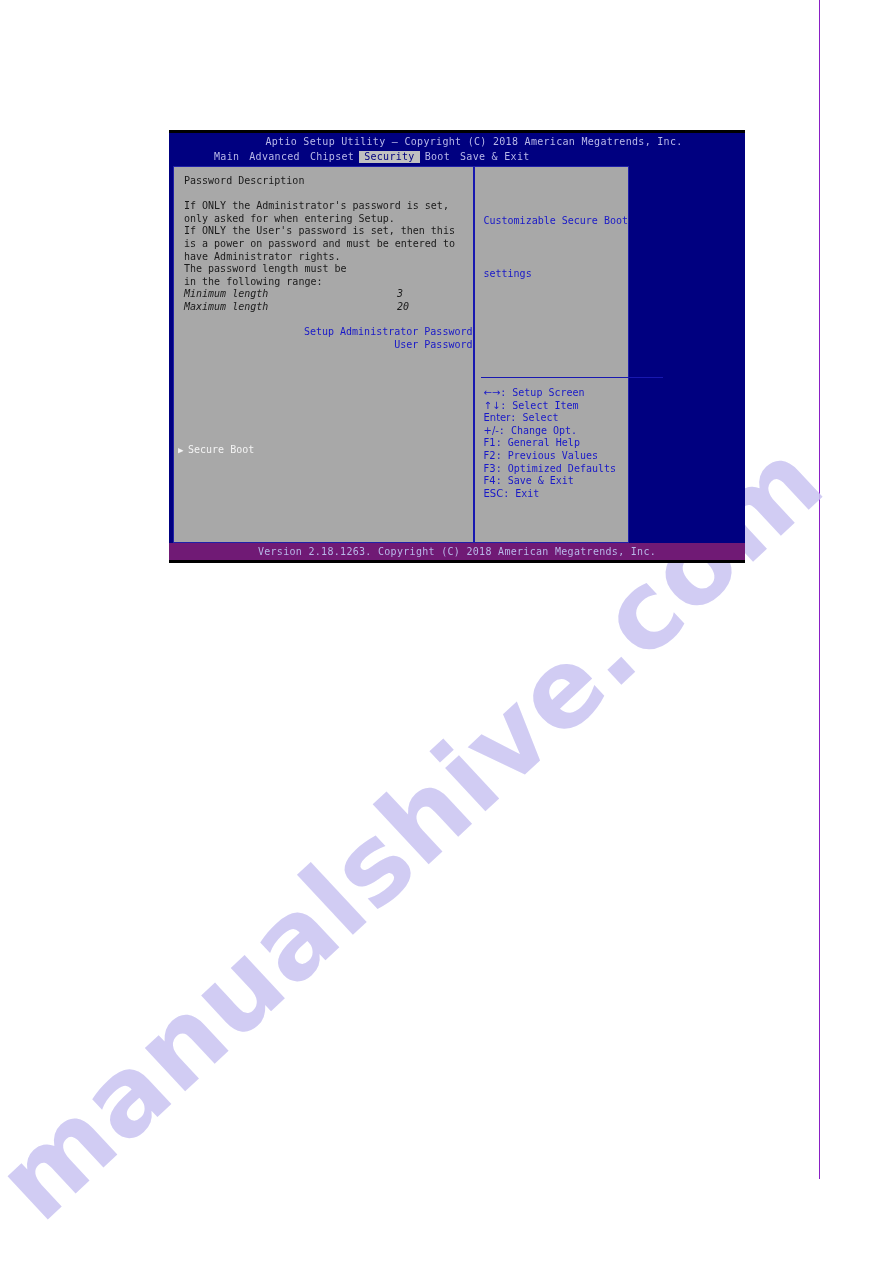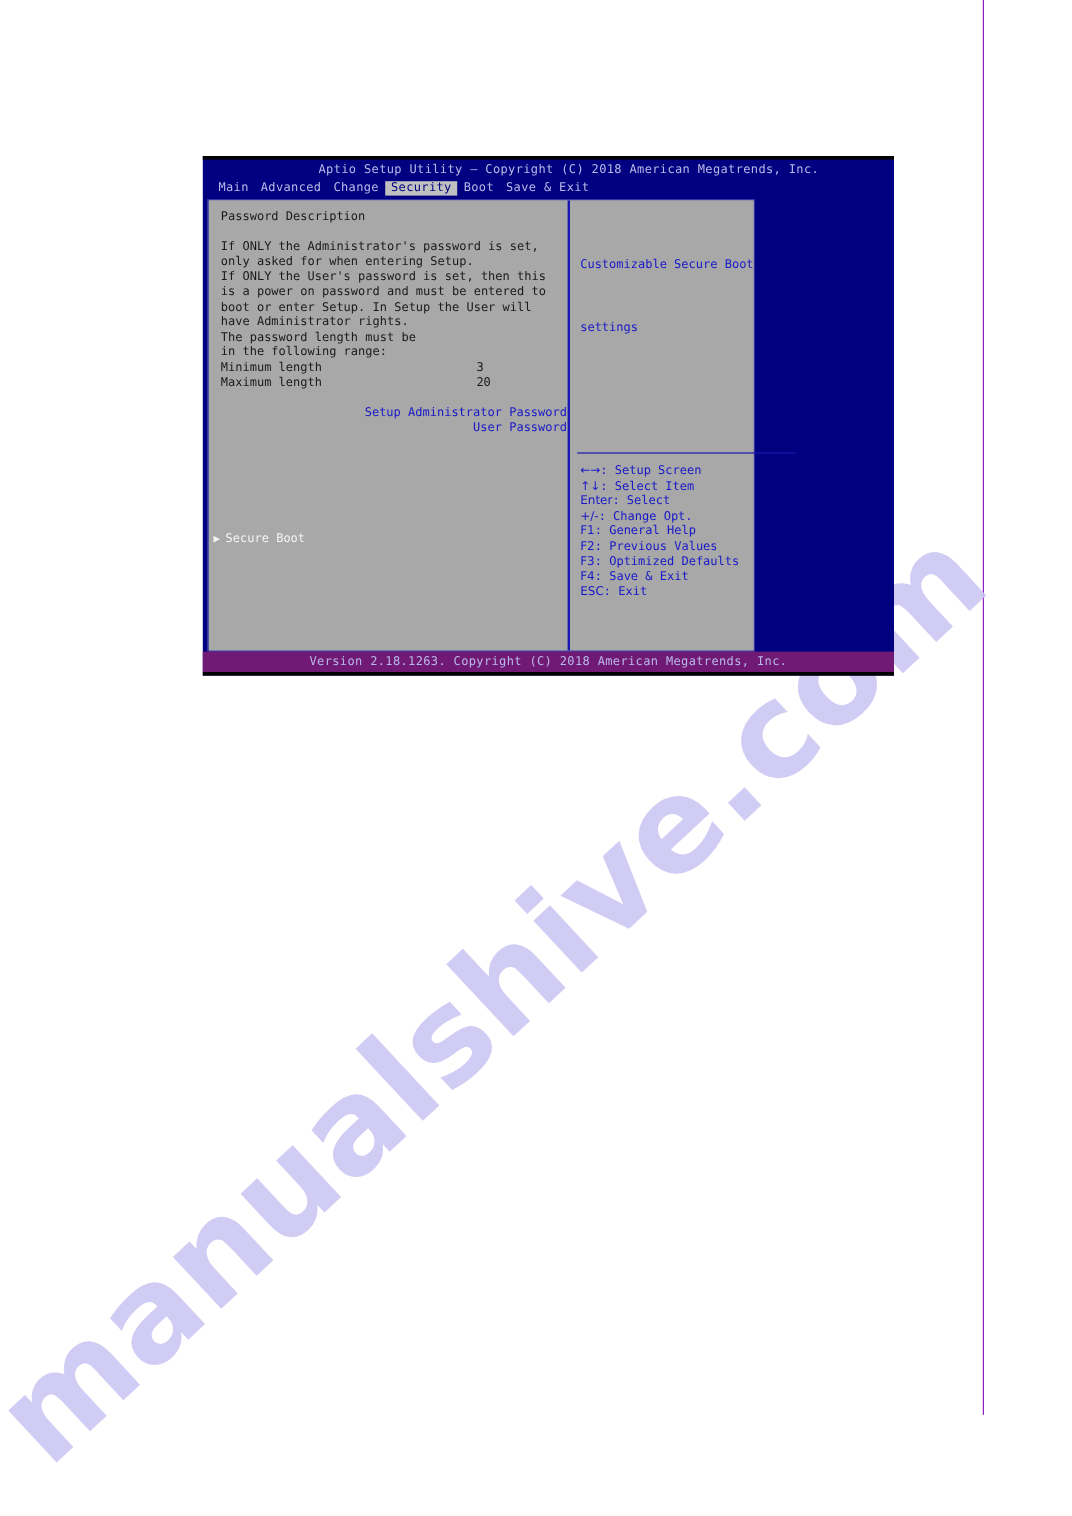--- a/index.html
+++ b/index.html
@@ -67,25 +67,26 @@
     text-align: center;
     padding-top: 3px;
     height: 14px;
     letter-spacing: .3px;
     white-space: nowrap;
     padding-left: 34px;
   }
 
   .menu-bar {
     height: 14px;
-    padding-left: 8px;
+    padding-left: 20px;
     display: flex;
     align-items: center;
     gap: 0;
     white-space: nowrap;
+    margin-left: 20px;
   }
   .menu-item {
     color: #b8b8e8;
     padding: 0 5px;
     letter-spacing: .3px;
   }
   .menu-item.active {
     background: #c0c0c0;
     color: #000080;
   }
@@ -120,20 +121,21 @@
   }
 
   .desc-title { color: #1a1a1a; }
   .blank-line { height: 12.6px; }
   .desc-line { color: #1a1a1a; white-space: pre; }
 
   .len-row {
     color: #1a1a1a;
     white-space: pre;
     position: relative;
+    font-style: italic;
   }
   .len-row .len-val {
     position: absolute;
     left: 213px;
     top: 0;
   }
 
   .opt-row {
     color: #1818c8;
     white-space: pre;
@@ -204,37 +206,36 @@
   <span>manualshive.com</span>
 </div>
 
 <div id="bios-window">
 
   <div class="bios-title">Aptio Setup Utility – Copyright (C) 2018 American Megatrends, Inc.</div>
 
   <div class="menu-bar">
       <span class="menu-item">Main</span>
       <span class="menu-item">Advanced</span>
-      <span class="menu-item">Change</span>
+      <span class="menu-item">Chipset</span>
       <span class="menu-item active">Security</span>
       <span class="menu-item">Boot</span>
       <span class="menu-item">Save &amp; Exit</span>
     </div>
 
   <div class="bios-body">
 
     <div class="left-pane">
       <div class="desc-title">Password Description</div>
       <div class="blank-line"></div>
       <div id="desc-lines">
           <div class="desc-line">If ONLY the Administrator's password is set,</div>
           <div class="desc-line">only asked for when entering Setup.</div>
           <div class="desc-line">If ONLY the User's password is set, then this</div>
           <div class="desc-line">is a power on password and must be entered to</div>
-          <div class="desc-line">boot or enter Setup. In Setup the User will</div>
           <div class="desc-line">have Administrator rights.</div>
           <div class="desc-line">The password length must be</div>
           <div class="desc-line">in the following range:</div>
         </div>
       <div id="length-rows">
           <div class="len-row">Minimum length<span class="len-val">3</span></div>
           <div class="len-row">Maximum length<span class="len-val">20</span></div>
         </div>
       <div class="blank-line"></div>
       <div id="option-rows">

